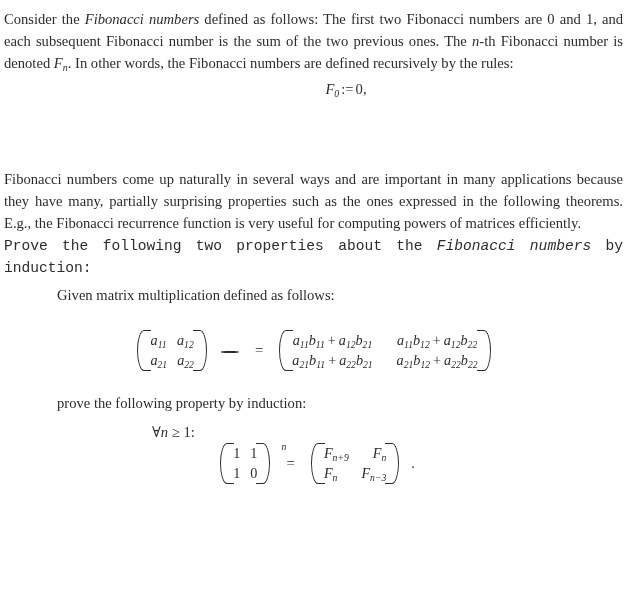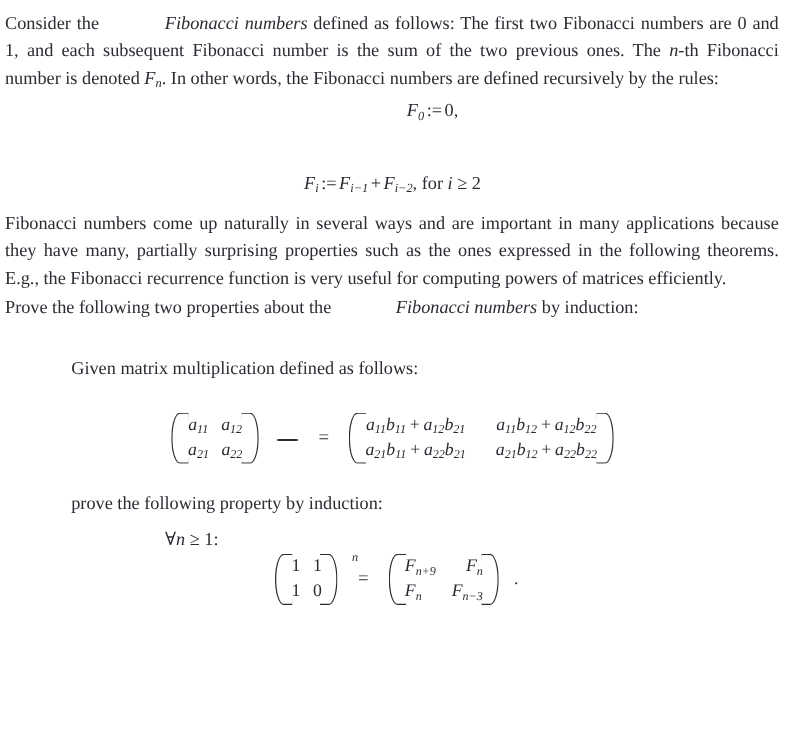--- a/index.html
+++ b/index.html
@@ -30,21 +30,21 @@
     left: 4px;
     width: 619px;
     font-size: 14.6px;
     line-height: 22.2px;
     text-align: justify;
     text-justify: inter-word;
     hyphens: manual;
   }
   .para.noindent { text-indent: 0; }
 
-  .it { font-style: italic; margin-left: 48px; }
+  .it { font-style: italic; }
 
   
   .m  { font-style: italic; font-family: "Liberation Serif","DejaVu Serif",serif; }
   .mr { font-style: normal; }
 
   sub, sup {
     font-size: 0.68em;
     font-style: italic;
     line-height: 0;
   }
@@ -144,25 +144,24 @@
 </head>
 <body>
 
 <div class="page">
 
   <div class="para noindent" style="top:8px;"><span>Consider the </span><span class="it">Fibonacci numbers</span><span> defined as follows: The first two Fibonacci numbers are 0 and 1, and each subsequent Fibonacci number is the sum of the two previous ones. The </span><span class="m">n</span><span>-th Fibonacci number is denoted </span><span class="m">F</span><sub>n</sub><span>. In other words, the Fibonacci numbers are defined recursively by the rules:</span></div>
 
   <div class="eq" style="top:81px;padding-left:32px;"><span class="m">F</span><sub>0</sub><span class="op">:=</span><span class="num">0</span><span class="txt">,</span></div>
 
 
-  <div class="eq" style="top:139px;"><span class="m">F</span><sub>i</sub><span class="op">:=</span><span class="m">F</span><sub>i−1</sub><span class="op">+</span><span class="m">F</span><sub>i−2</sub><span class="txt">,</span><span class="txt">&nbsp;</span><span class="txt">for </span><span class="m">i</span><span class="txt"> ≥ 2</span></div>
 
   <div class="para noindent" style="top:168px;">Fibonacci numbers come up naturally in several ways and are important in many applications because they have many, partially surprising properties such as the ones expressed in the following theorems. E.g., the Fibonacci recurrence function is very useful for computing powers of matrices efficiently.</div>
 
-  <div class="para noindent" style="top:235px;"><span>Prove the following two properties about the </span><span class="it">Fibonacci numbers</span><span> by induction:</span></div>
+  <div class="para noindent" style="top:235px;font-family:Liberation Mono, monospace;"><span>Prove the following two properties about the </span><span class="it">Fibonacci numbers</span><span> by induction:</span></div>
 
   <div class="subtext" style="left:57px; top:284px;">Given matrix multiplication defined as follows:</div>
 
   <div class="matrix-eq" style="top:330px;">
 
     <span class="mat">
       <span class="paren left"></span>
       <span class="mrows">
         <span class="mrow c2">
           <span class="cell"><span>a</span><sub>11</sub></span>
@@ -194,21 +193,21 @@
           <span class="cell"><span>a</span><sub>21</sub><span>b</span><sub>11</sub><span class="plus">+</span><span>a</span><sub>22</sub><span>b</span><sub>21</sub></span>
           <span class="cell"><span>a</span><sub>21</sub><span>b</span><sub>12</sub><span class="plus">+</span><span>a</span><sub>22</sub><span>b</span><sub>22</sub></span>
         </span>
       </span>
       <span class="paren right"></span>
     </span>
   </div>
 
   <div class="subtext" style="left:57px; top:392px;">prove the following property by induction:</div>
 
-  <div class="subtext" style="left:132px; top:421px;text-align:right;"><span class="mr">∀</span><span class="m">n</span><span class="mr"> ≥ 1:</span></div>
+  <div class="subtext" style="left:152px; top:421px;text-align:right;"><span class="mr">∀</span><span class="m">n</span><span class="mr"> ≥ 1:</span></div>
 
   <div class="matrix-eq" style="top:443px;">
 
     <span class="mat">
       <span class="paren left"></span>
       <span class="mrows">
         <span class="mrow c2">
           <span class="cell"><span class="num">1</span></span>
           <span class="cell"><span class="num">1</span></span>
         </span>

